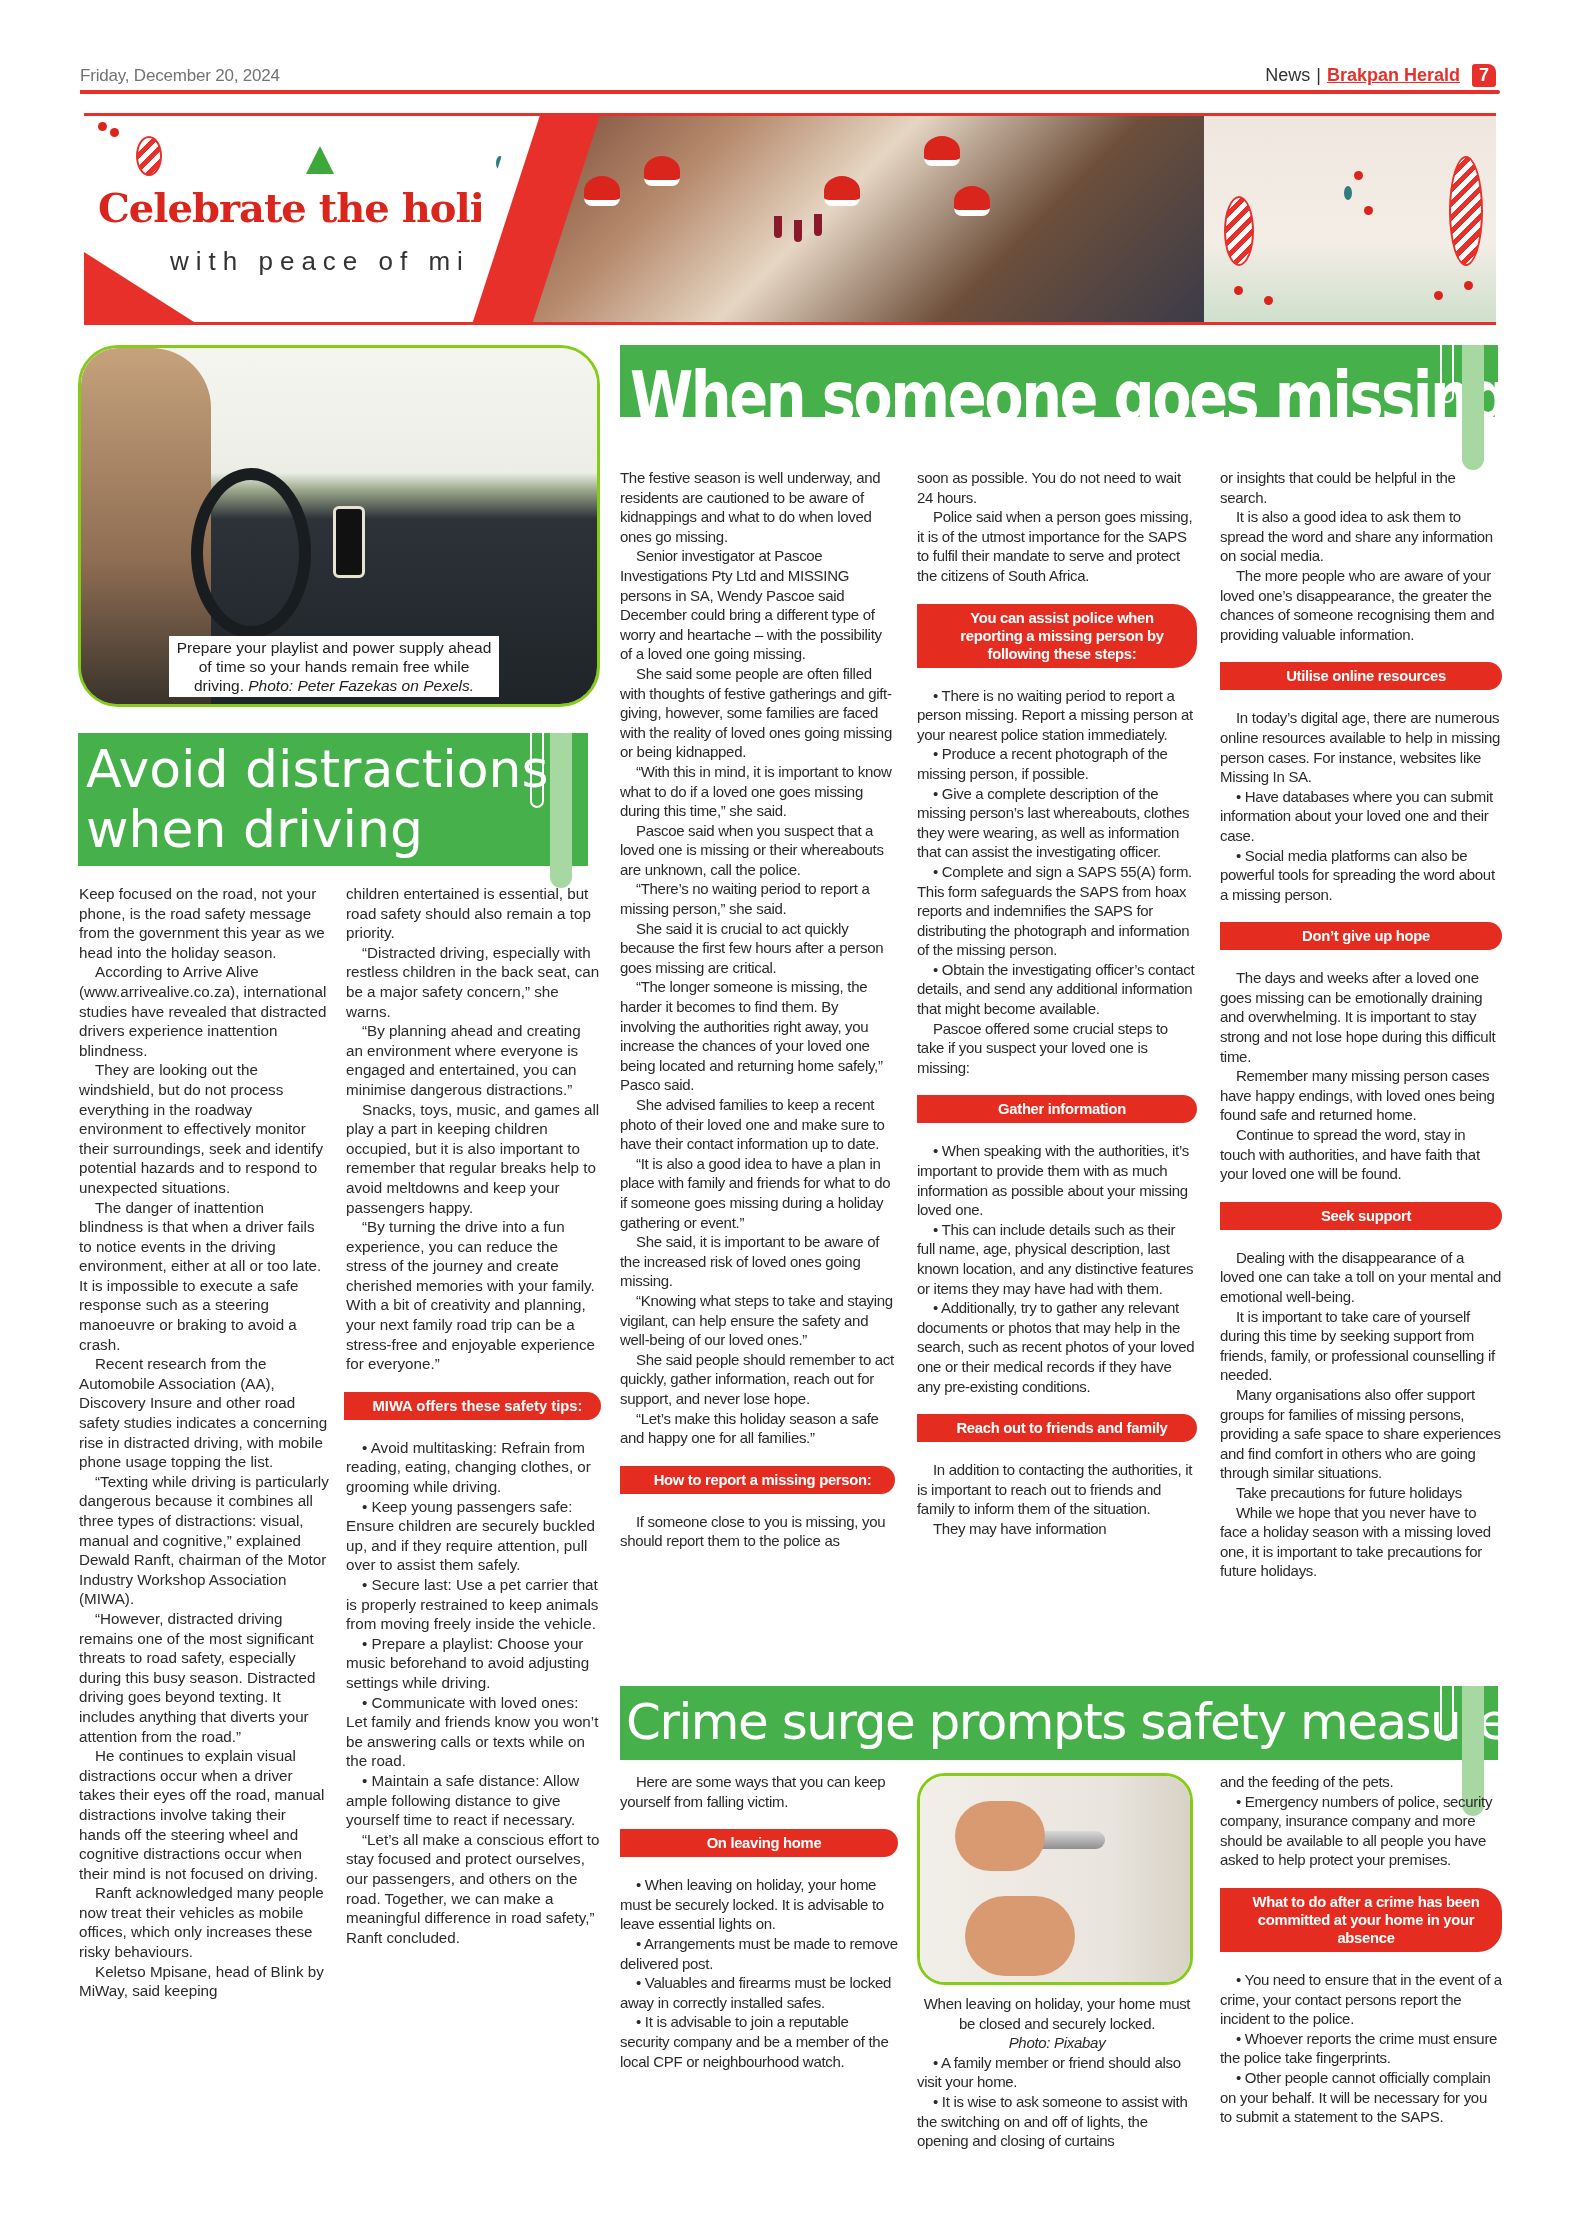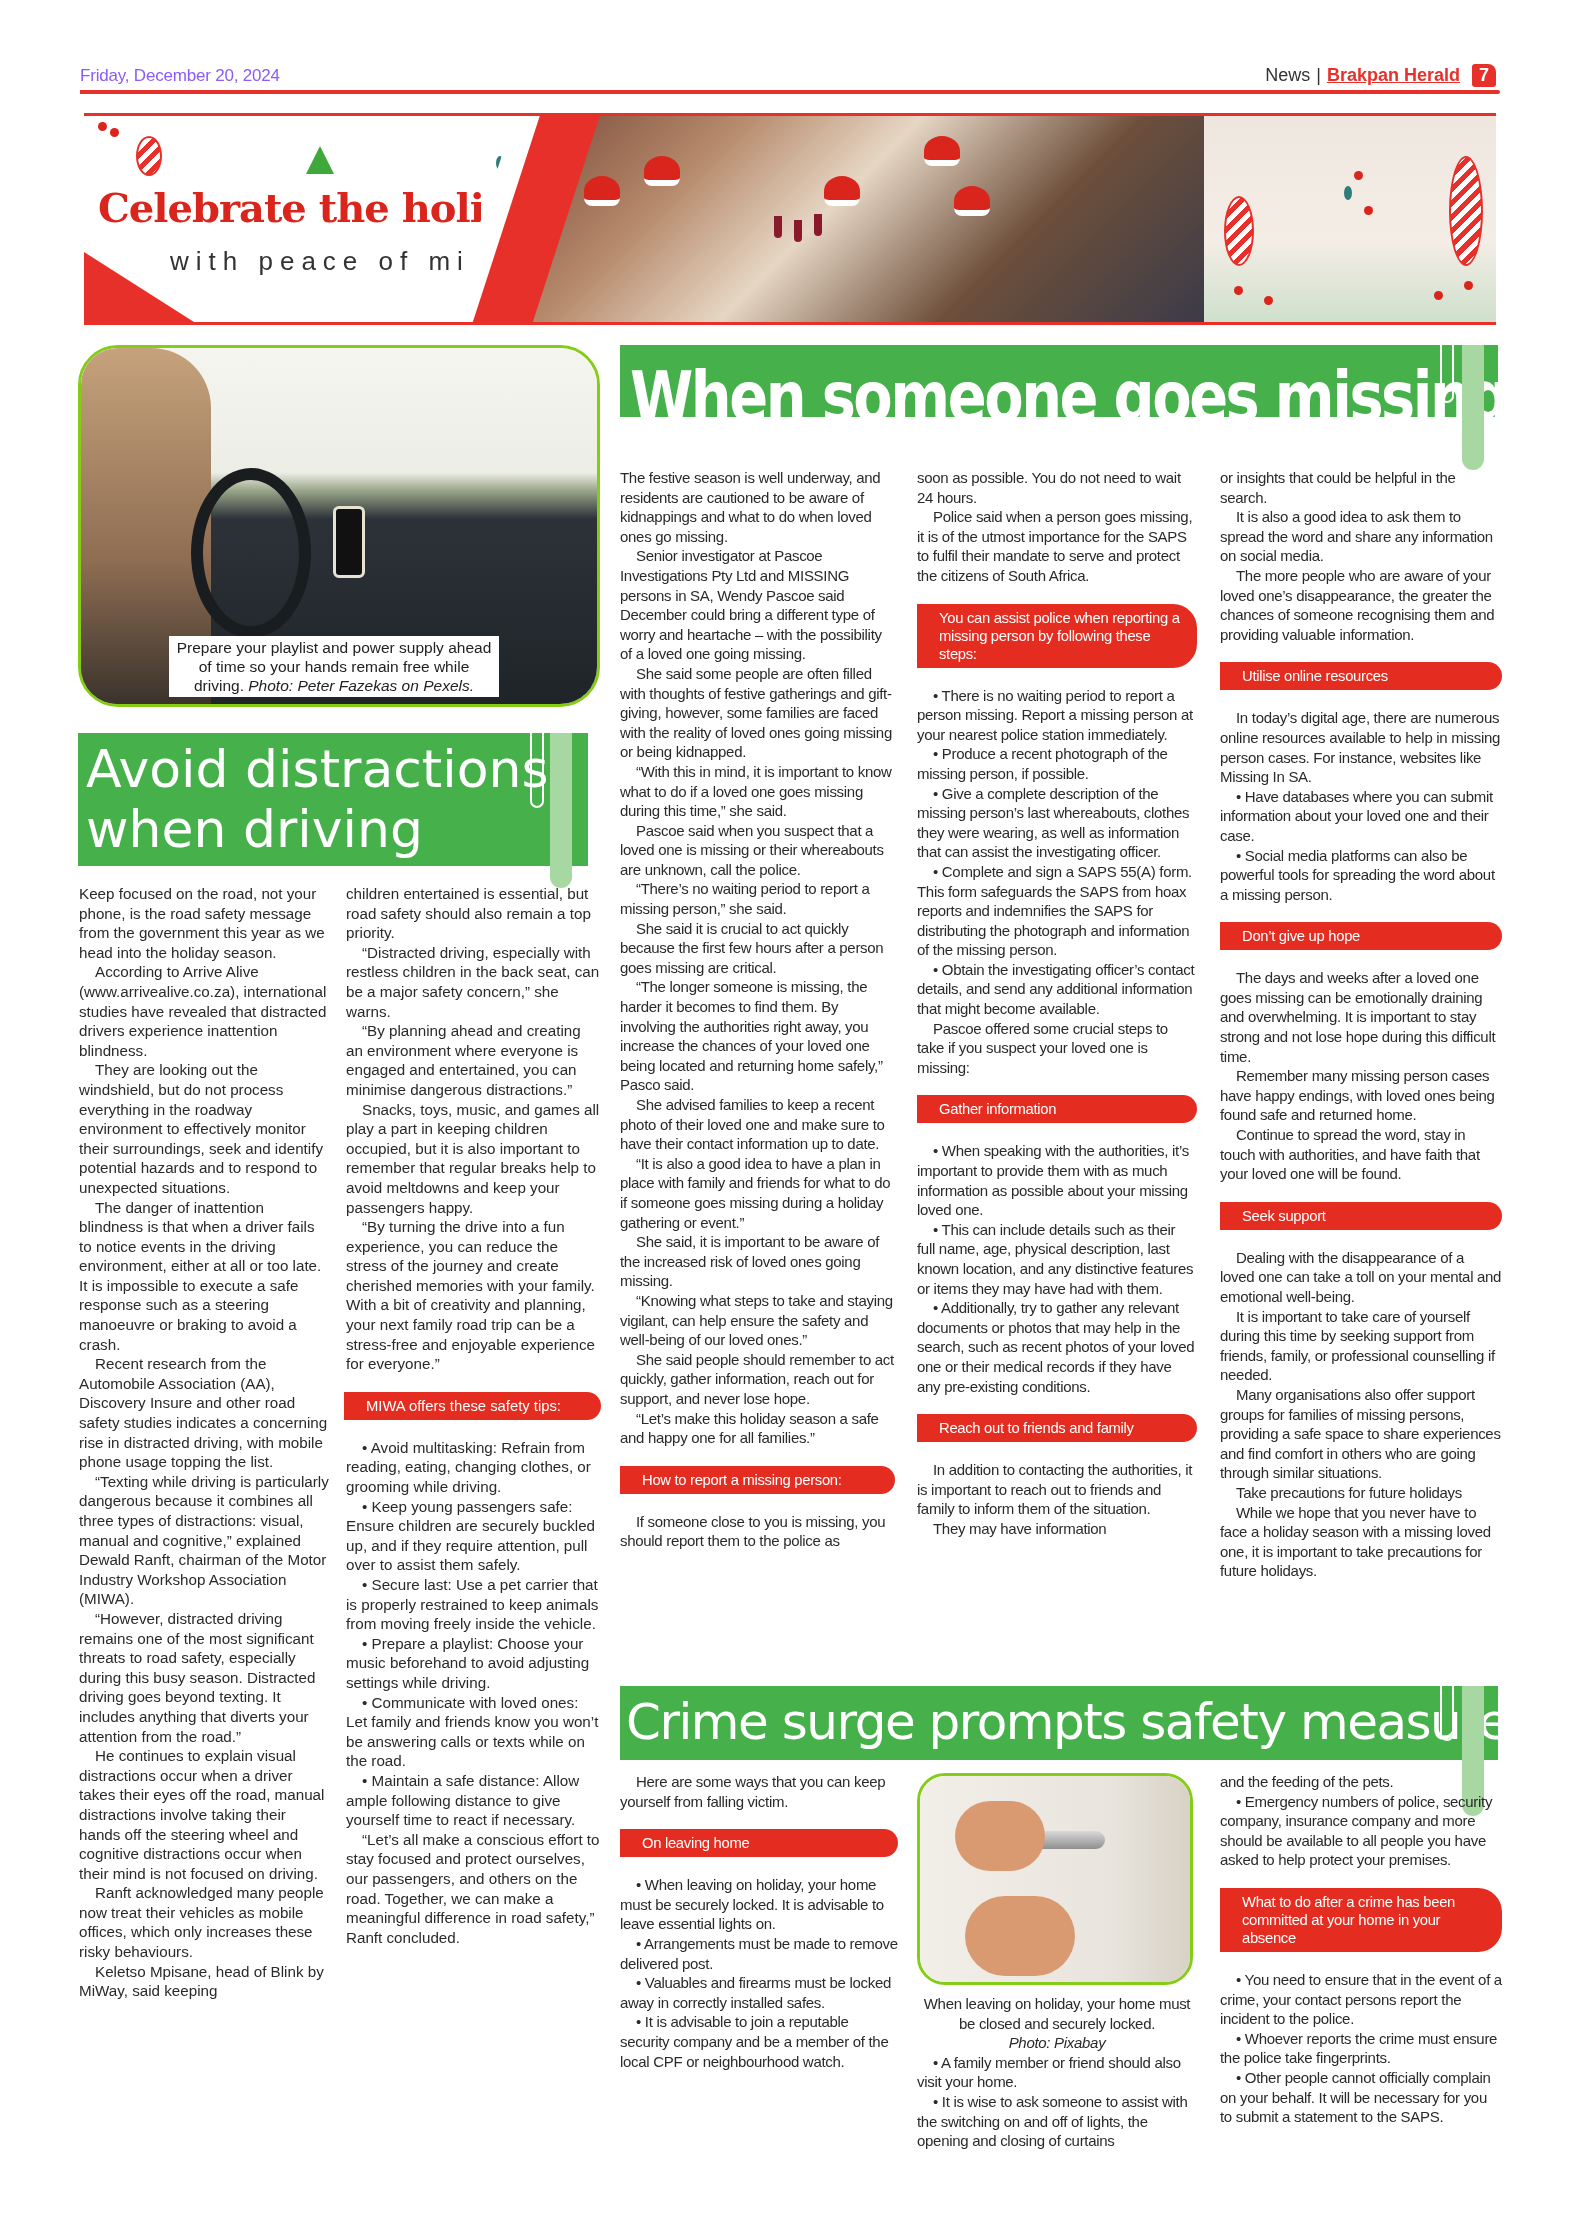--- a/index.html
+++ b/index.html
@@ -1,20 +1,20 @@
 <!DOCTYPE html>
 <html><head>
 <meta charset="utf-8">
 <style>
   * { box-sizing: border-box; margin: 0; padding: 0; }
   body { width: 1572px; height: 2224px; background: #ffffff; position: relative; overflow: hidden;
          font-family: "Liberation Sans", sans-serif; color: #2a2a2a; }
   .abs { position: absolute; }
   
-  .hdr-date { left: 80px; top: 66px; font-size: 17px; color: #8b5cf6; font-family: "Liberation Sans", sans-serif; letter-spacing: -0.2px; }
+  .hdr-date { left: 80px; top: 66px; font-size: 17px; color: #737373; font-family: "Liberation Sans", sans-serif; letter-spacing: -0.2px; }
   .hdr-right { right: 76px; top: 64px; display: flex; align-items: center; gap: 6px; font-size: 18px; }
   .hdr-news { color: #333; }
   .hdr-sep { color: #333; }
   .hdr-brand { color: #e8302a; font-weight: bold; text-decoration: underline; }
   .hdr-page { background: #e8302a; color: #fff; font-weight: bold; padding: 1px 7px; border-radius: 3px 8px 3px 3px; margin-left: 6px; }
   .hdr-rule { left: 80px; right: 72px; top: 90px; height: 4px; background: #e8302a; border-radius: 0 3px 3px 0; }
 
   
   .banner { left: 84px; top: 113px; width: 1412px; height: 212px; border-top: 3px solid #e8302a; border-bottom: 3px solid #e8302a; overflow: hidden; background: #fff; }
   .banner-left { position: absolute; left: 0; top: 0; width: 470px; height: 100%; background: #fff; }
@@ -52,22 +52,22 @@
   .door-photo { position: absolute; left: 0; top: 0; width: 100%; height: 100%; background: linear-gradient(90deg, #f2efe8 0%, #e9e5de 70%, #d8d2c6 100%); }
   .door-handle { position: absolute; width: 90px; height: 18px; border-radius: 9px; background: linear-gradient(180deg, #d9d9d9, #8f8f8f); }
   .door-hand { position: absolute; background: #d99a72; border-radius: 40px; }
 
   
   .col { position: absolute; font-size: 15.2px; line-height: 19.6px; color: #2a2a2a; }
   .col p { text-indent: 16px; }
   .col p.noind { text-indent: 0; }
   .col p.gap { }
   .narrow { font-family: "Liberation Sans", sans-serif; font-size: 15px; letter-spacing: -0.3px; }
-  .redbox { background: #e42d20; color: #fff; font-weight: normal; font-size: 14.8px; line-height: 18px; padding: 5px 12px 5px 22px;
-            border-radius: 0 24px 24px 0; margin: 18px 0 18px 0; }
+  .redbox { background: #e42d20; color: #fff; font-weight: bold; font-size: 14.8px; line-height: 18px; padding: 5px 12px 5px 22px;
+            border-radius: 0 24px 24px 0; margin: 18px 0 18px 0; text-align: center; }
 </style>
 </head>
 <body>
 
 <div class="abs hdr-date">Friday, December 20, 2024</div>
 <div class="abs hdr-right">
   <span class="hdr-news">News</span>
   <span class="hdr-sep">|</span>
   <span class="hdr-brand">Brakpan Herald</span>
   <span class="hdr-page">7</span>

